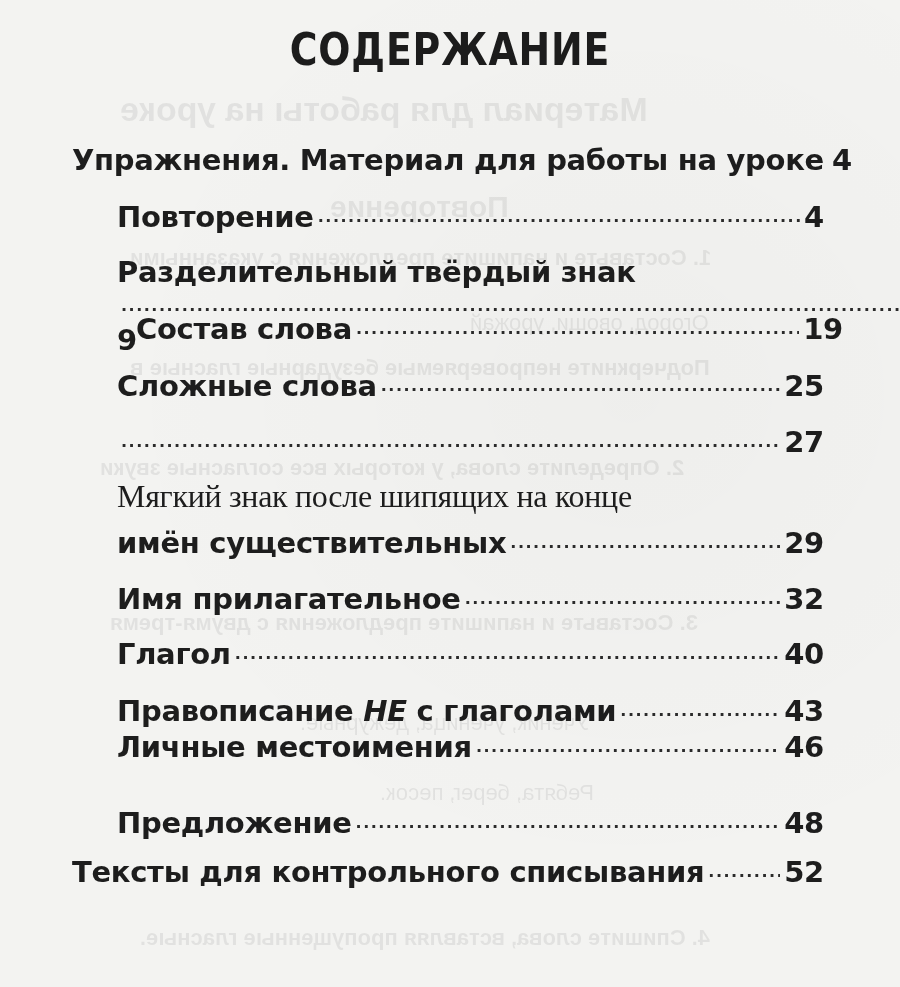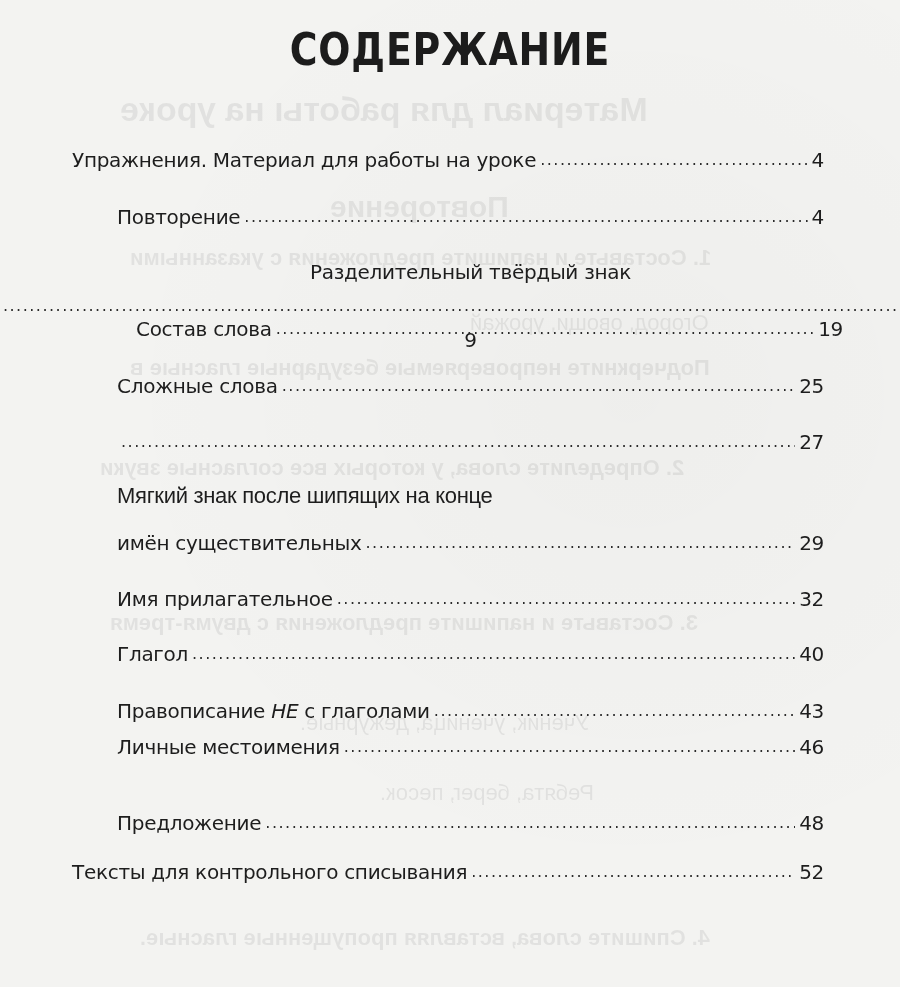--- a/index.html
+++ b/index.html
@@ -47,26 +47,27 @@
     }
     .toc {
       position: absolute;
       left: 0;
       top: 0;
       width: 900px;
     }
     .entry {
       position: absolute;
       display: flex;
-      align-items: center;
-      font-size: 20px;
+      align-items: flex-start;
+      font-size: 29px;
       line-height: 34px;
       color: #1d1d1d;
       font-family: "DejaVu Sans", sans-serif;
       letter-spacing: -0.3px;
+      font-weight: bold;
     }
     .entry .label {
       white-space: nowrap;
     }
     .entry .label em {
       font-style: italic;
     }
     .entry .dots {
       flex: 1;
       overflow: hidden;
@@ -77,24 +78,24 @@
       color: #2a2a2a;
     }
     .entry .dots::after {
       content: "..........................................................................................................................................................................................";
     }
     .entry .page-num {
       white-space: nowrap;
     }
     .wrap-first {
       position: absolute;
-      font-size: 22px;
+      font-size: 32px;
       line-height: 34px;
       color: #1d1d1d;
-      font-family: Liberation Sans, sans-serif;
+      font-family: Liberation Serif, serif;
       white-space: nowrap;
       letter-spacing: -0.3px;
     }
     .lvl0 { left: 72px; width: 752px; }
     .lvl1 { left: 117px; width: 707px; }
   </style>
 </head>
 <body>
 
 <div class="page">

